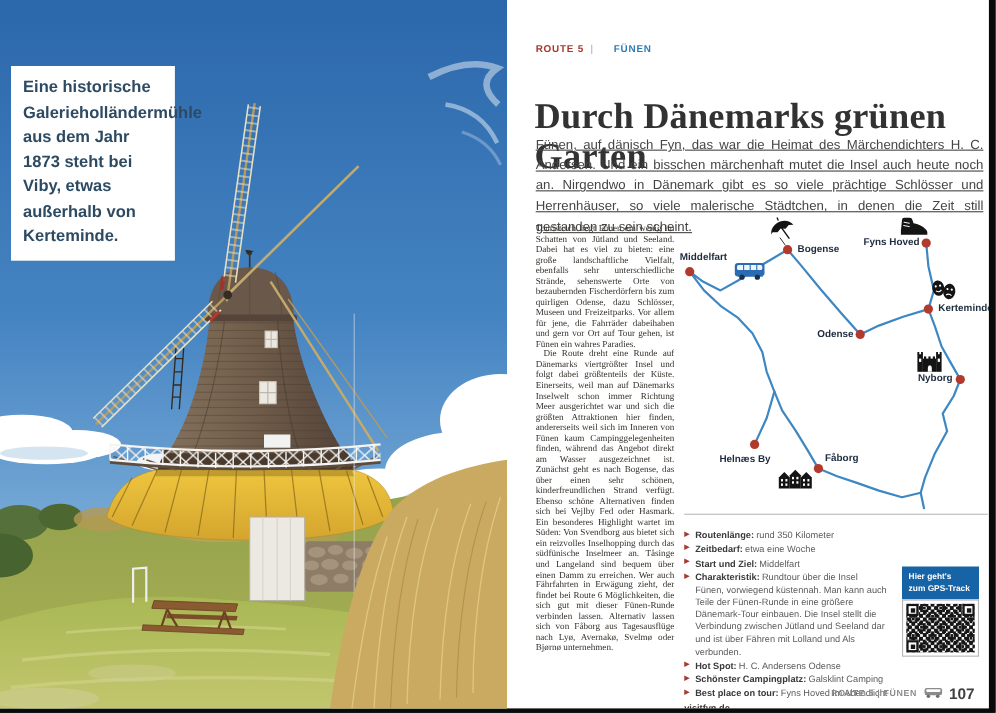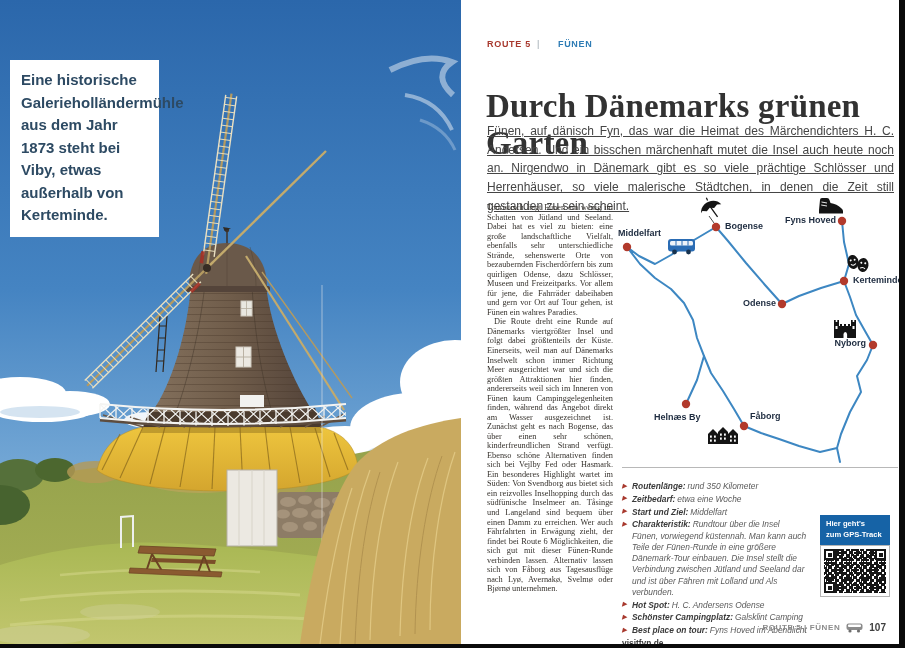--- a/index.html
+++ b/index.html
@@ -18,36 +18,36 @@
   .intro{position:absolute;left:487px;top:110px;width:407px;font-size:12px;line-height:1.56;color:#454545;
     text-align:justify;hyphens:auto;text-decoration:underline;}
   .bodycol{position:absolute;left:487px;top:203px;width:126px;height:416px;font-family:"Liberation Serif",serif;
     font-size:8.3px;line-height:1.15;color:#36322d;text-align:justify;hyphens:auto;overflow:hidden;}
   .bodycol p{margin:0;}
   .bodycol p.p2{text-indent:7px;}
   .map{position:absolute;left:613px;top:190px;width:286px;height:280px;}
   .maplabel{position:absolute;font-size:9px;font-weight:bold;color:#1d2b3f;white-space:nowrap;}
   .divider{position:absolute;left:622px;top:467px;width:276px;height:1px;background:#b8b8b8;}
   .infolist{position:absolute;left:622px;top:481px;width:186px;}
-  .info-item{position:relative;padding-left:10px;font-size:8.4px;line-height:1.34;color:#5a5a5a;margin-bottom:1.5px;font-style:italic;}
+  .info-item{position:relative;padding-left:10px;font-size:8.4px;line-height:1.34;color:#5a5a5a;margin-bottom:1.5px;}
   .info-item .tri{position:absolute;left:0;top:0.5px;color:#a8392e;font-size:6.5px;}
   .info-item b{color:#3a3a3a;margin-right:2px;}
   .website{font-size:8.4px;font-weight:bold;color:#3a3a3a;margin-top:1px;}
   .gpsbox{position:absolute;left:820px;top:486px;width:70px;margin-top:29px;}
   .gpshead{background:#1663a6;color:#ffffff;font-size:7.6px;font-weight:bold;line-height:1.4;padding:4px 6px 5px 6px;}
   .qr{position:relative;height:44px;background:#ffffff;border:1px solid #b5b5b5;padding:3px;}
   .qrnoise{position:absolute;inset:3px;background:
       repeating-conic-gradient(#161616 0% 25%, transparent 0% 50%) 0px 0px/5px 5px,
       repeating-conic-gradient(#161616 0% 25%, transparent 0% 50%) 1px 2px/7px 7px;}
   .qf{position:absolute;width:11px;height:11px;border:2px solid #161616;background:#fff;box-sizing:border-box;}
   .qf::after{content:"";position:absolute;inset:1.5px;background:#161616;}
   .qf.tl{left:3px;top:3px;} .qf.tr{right:3px;top:3px;} .qf.bl{left:3px;bottom:3px;}
   .footer{position:absolute;right:13px;top:622px;display:flex;align-items:center;gap:6px;}
   .footer .flabel{font-size:8px;font-weight:bold;letter-spacing:.6px;color:#8b8b8b;}
-  .footer .fnum{font-size:10px;font-weight:bold;color:#3f3f3f;}
+  .footer .fnum{font-size:14px;font-weight:bold;color:#3f3f3f;}
 </style>
 </head>
 <body>
 
 <div class="stage">
   <div class="page">
 
     <div class="photo">
       <svg width="461" height="644" viewBox="0 0 461 644">
         <defs>

